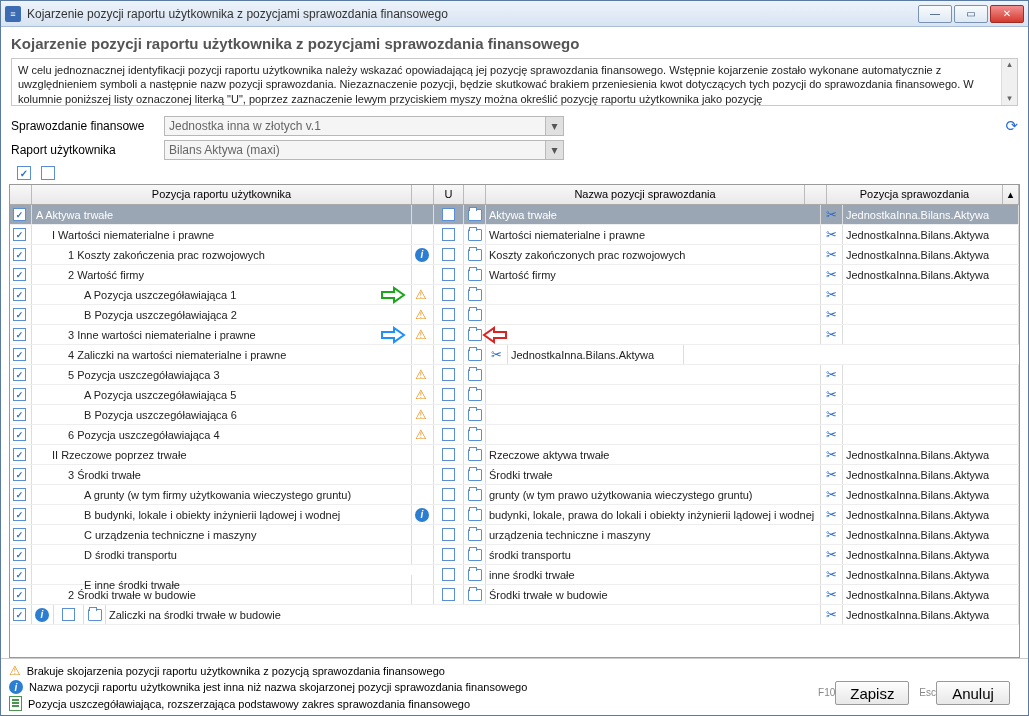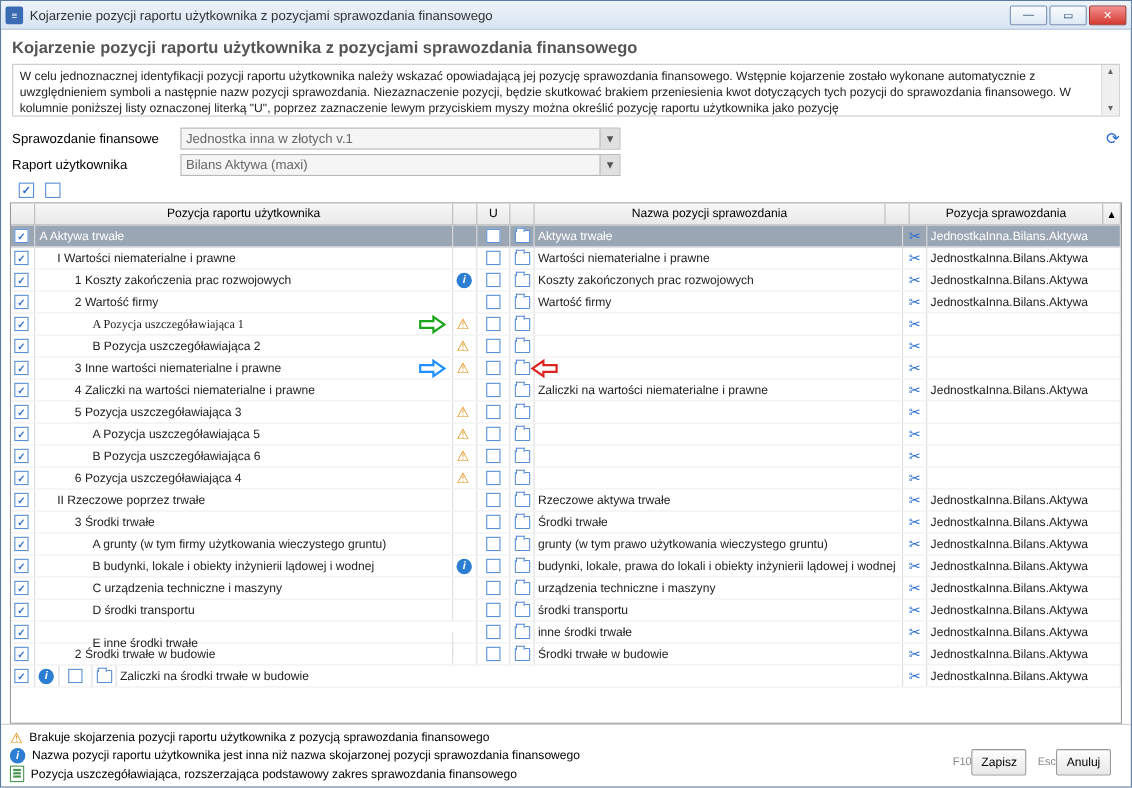--- a/index.html
+++ b/index.html
@@ -125,21 +125,21 @@
   .ico-sci{color:#2b6dd1;font-size:13px;}
   .arrow-green,.arrow-blue,.arrow-red{display:inline-block;}
   .arrow-green svg,.arrow-blue svg,.arrow-red svg{display:block;}
   .legend{border-top:1px solid #ccc; padding:4px 8px 2px 8px; font-size:11px;}
   .legend-row{display:flex;align-items:center;gap:6px;margin-bottom:2px;}
   .ico-doc{width:13px;height:15px;border:1px solid #4a9650;background:#fff;position:relative;}
   .ico-doc::after{content:"";position:absolute;top:2px;left:2px;right:2px;height:2px;background:#4a9650;box-shadow:0 3px 0 #4a9650,0 6px 0 #4a9650;}
   .footer{display:flex;align-items:flex-end;justify-content:flex-end;gap:10px;padding:0 10px 8px 10px;}
   .fbtn-wrap{display:flex;flex-direction:row;align-items:center;}
   .fkey{font-size:10px;color:#888;margin-bottom:2px;}
-  .fbtn{width:50px;height:24px;border:1px solid #999;background:linear-gradient(#fdfdfd,#e8e8e8);border-radius:2px;font-size:11px;cursor:pointer;}
+  .fbtn{width:74px;height:24px;border:1px solid #999;background:linear-gradient(#fdfdfd,#e8e8e8);border-radius:2px;font-size:15px;cursor:pointer;}
 </style>
 </head>
 <body>
 
 <div class="window">
   <div class="titlebar">
     <div class="app-icon">≡</div>
     <span class="title-text">Kojarzenie pozycji raportu użytkownika z pozycjami sprawozdania finansowego</span>
     <div class="win-btns">
       <div class="win-btn">—</div>
@@ -266,21 +266,21 @@
           <div class="gc col-name">Wartość firmy</div>
           <div class="gc col-sci" style="justify-content: center;">
             <span class="ico-sci">✂</span>
           </div>
           <div class="gc col-path">JednostkaInna.Bilans.Aktywa</div>
         </div>
         <div class="grow">
           <div class="gc col-chk">
             <span class="ck on"></span>
           </div>
-          <div class="gc col-pos" style="padding-left: 52px; font-family: Liberation Serif, serif;">A  Pozycja uszczegóławiająca 1</div>
+          <div class="gc col-pos" style="padding-left: 52px;">A  Pozycja uszczegóławiająca 1</div>
           <div class="gc col-ico" style="position: relative; overflow: visible;">
             <span class="ico-warn">⚠</span>
             <span class="arrow-green" style="position: absolute; left: -32px; top: 1px;">
               <svg width="26" height="18" viewBox="0 0 26 18">
                 <polygon points="2,6 14,6 14,2 24,9 14,16 14,12 2,12" fill="none" stroke="#1aa81a" stroke-width="2"></polygon>
               </svg>
             </span>
           </div>
           <div class="gc col-u" style="justify-content: center;">
             <span class="ck "></span>
@@ -349,21 +349,20 @@
             <span class="ck on"></span>
           </div>
           <div class="gc col-pos" style="padding-left: 36px;">4  Zaliczki na wartości niematerialne i prawne</div>
           <div class="gc col-ico" style="position: relative; overflow: visible;"></div>
           <div class="gc col-u" style="justify-content: center;">
             <span class="ck "></span>
           </div>
           <div class="gc col-fld" style="justify-content: center; position: relative; overflow: visible;">
             <span class="ico-folder"></span>
           </div>
-          <div class="gc col-name">Zaliczki na wartości niematerialne i prawne</div>
           <div class="gc col-sci" style="justify-content: center;">
             <span class="ico-sci">✂</span>
           </div>
           <div class="gc col-path">JednostkaInna.Bilans.Aktywa</div>
         </div>
         <div class="grow">
           <div class="gc col-chk">
             <span class="ck on"></span>
           </div>
           <div class="gc col-pos" style="padding-left: 36px;">5  Pozycja uszczegóławiająca 3</div>

